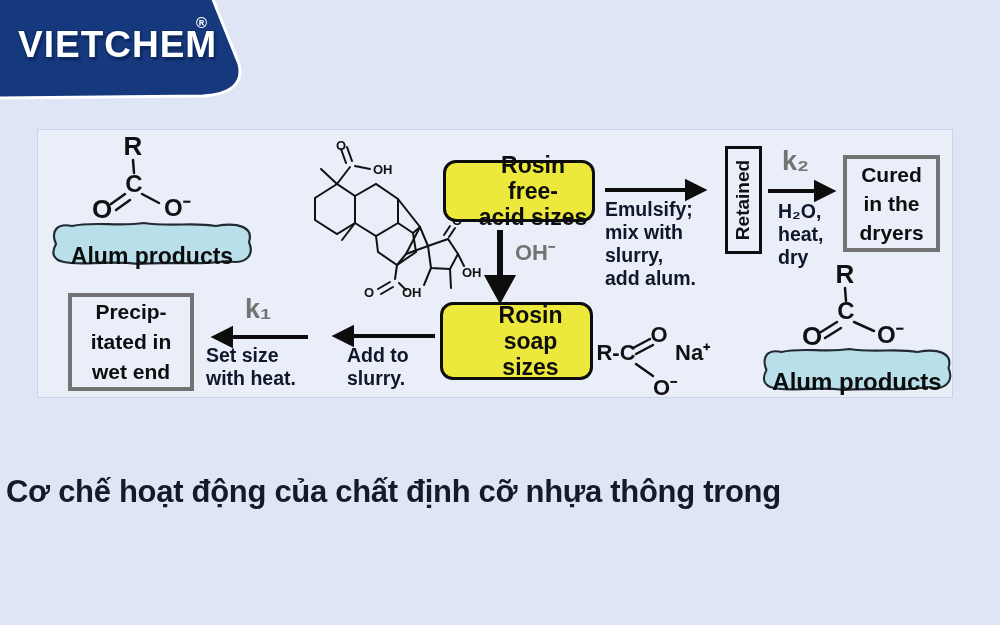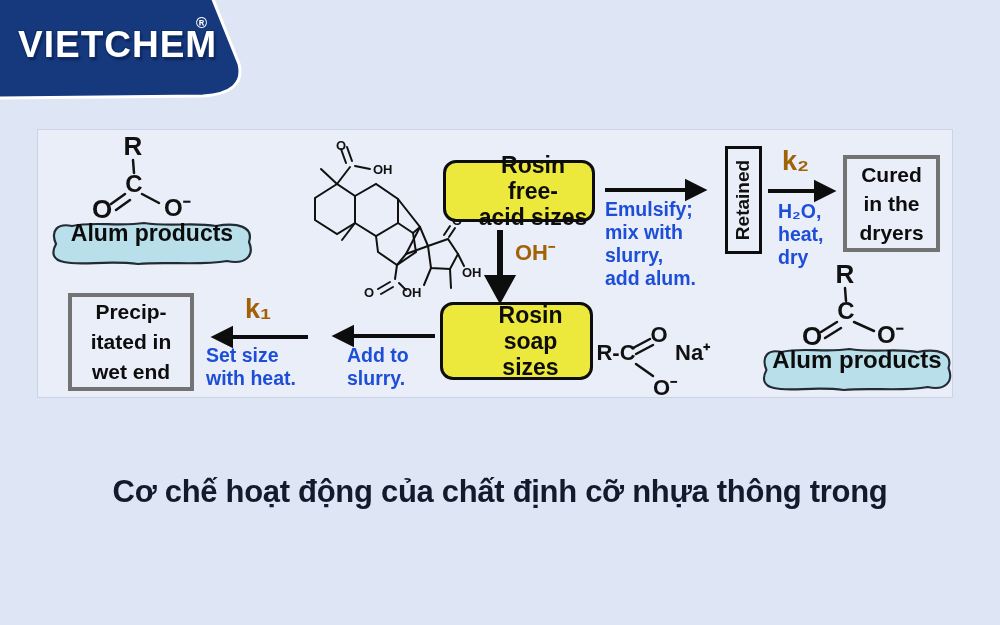--- a/index.html
+++ b/index.html
@@ -37,32 +37,32 @@
   .sqbox{
     position:absolute;border:4px solid #737373;
     display:flex;flex-direction:column;align-items:center;justify-content:center;
     font-size:21px;font-weight:700;text-align:center;color:#0d0d0d;
   }
   .retained-box{
     position:absolute;left:687px;top:16px;width:37px;height:108px;border:3px solid #0d0d0d;
     display:flex;align-items:center;justify-content:center;
   }
   .retained-box span{transform:rotate(-90deg);white-space:nowrap;font-size:19px;font-weight:700;}
-  .ann{position:absolute;font-weight:700;font-size:19.5px;line-height:23px;color:#1d4ed8;}
-  .klab{position:absolute;font-weight:700;font-size:27px;color:#a16207;}
+  .ann{position:absolute;font-weight:700;font-size:19.5px;line-height:23px;color:#0f172a;}
+  .klab{position:absolute;font-weight:700;font-size:27px;color:#737373;}
   .blob{
-    position:absolute;display:flex;align-items:flex-start;justify-content:center;
+    position:absolute;display:flex;align-items:flex-end;justify-content:center;
     font-weight:700;font-size:23px;color:#0c0c0c;
   }
   .blob > span{position:relative;z-index:1;padding-top:2px;white-space:nowrap;}
   .blob > svg{left:0;top:0;}
   
   .caption{
-    position:absolute;left:0;top:467px;width:100%;text-align:center;
-    font-weight:700;font-size:31px;line-height:50px;color:#131a2b;letter-spacing:-.3px;
+    position:absolute;left:0;top:467px;width:100%;text-align:left;
+    font-weight:700;font-size:31px;line-height:50px;color:#131a2b;letter-spacing:-.3px;padding-left:6px;
   }
 </style>
 </head>
 <body>
 
 <div class="logo">
   <svg width="280" height="122" viewBox="0 0 280 122">
     <path d="M-8,-8 L210,-8 L239,64 Q246,93 203,96 L-8,98 Z" fill="#16387d" stroke="#ffffff" stroke-width="3"></path>
   </svg>
   <div class="logo-text">VietChem</div>

